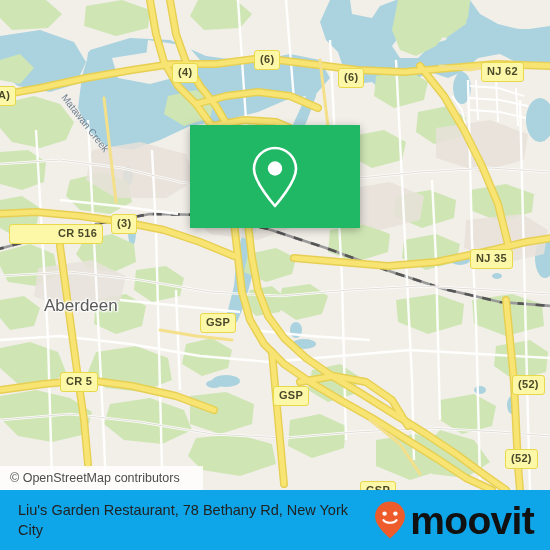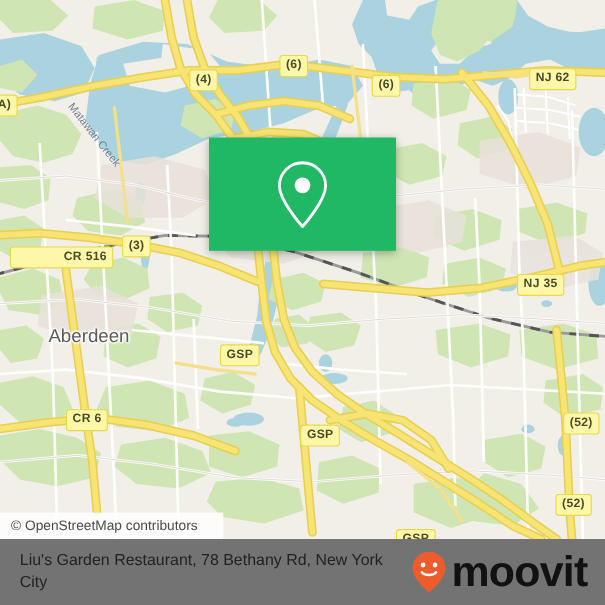--- a/index.html
+++ b/index.html
@@ -104,21 +104,21 @@
     border-left: 11px solid transparent;
     border-right: 11px solid transparent;
     border-top: 11px solid #ffffff;
   }
 
   
   #footer {
     position: absolute;
     left: 0; top: 490px;
     width: 550px; height: 60px;
-    background: #737373;
+    background: #0ea5e9;
     display: flex;
     align-items: center;
     padding: 0 16px 0 18px;
     z-index: 50;
   }
   #footer-text {
     flex: 1;
     color: #222222;
     font-size: 14.5px;
     line-height: 1.38;
@@ -359,21 +359,21 @@
 
     <div class="shield" style="left:172px; top:63px;">(4)</div>
     <div class="shield" style="left:254px; top:50px;">(6)</div>
     <div class="shield" style="left:338px; top:68px;">(6)</div>
     <div class="shield" style="left:481px; top:62px;">NJ 62</div>
     <div class="shield" style="left:-8px;  top:86px;">A)</div>
     <div class="shield" style="left:111px; top:214px;">(3)</div>
     <div class="shield" style="left:9px;   top:224px;padding-left:48px;">CR 516</div>
     <div class="shield" style="left:470px; top:249px;">NJ 35</div>
     <div class="shield" style="left:200px; top:313px;">GSP</div>
-    <div class="shield" style="left:60px;  top:372px;">CR 6</div>
+    <div class="shield" style="left:60px;  top:372px;">CR 5</div>
     <div class="shield" style="left:273px; top:386px;">GSP</div>
     <div class="shield" style="left:512px; top:375px;">(52)</div>
     <div class="shield" style="left:505px; top:449px;">(52)</div>
     <div class="shield" style="left:360px; top:481px;">GSP</div>
 
   </div>
 
   <div id="attribution">© OpenStreetMap contributors</div>
 
   <div id="card">

